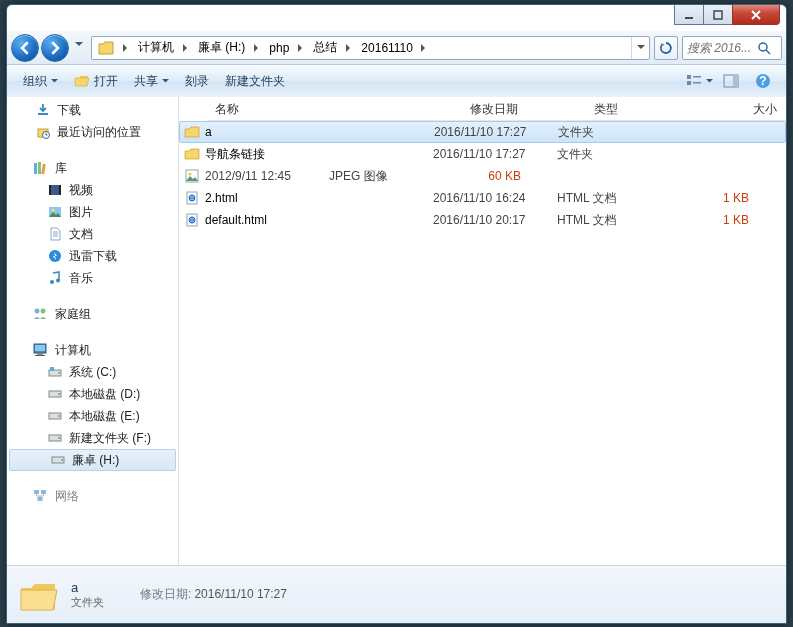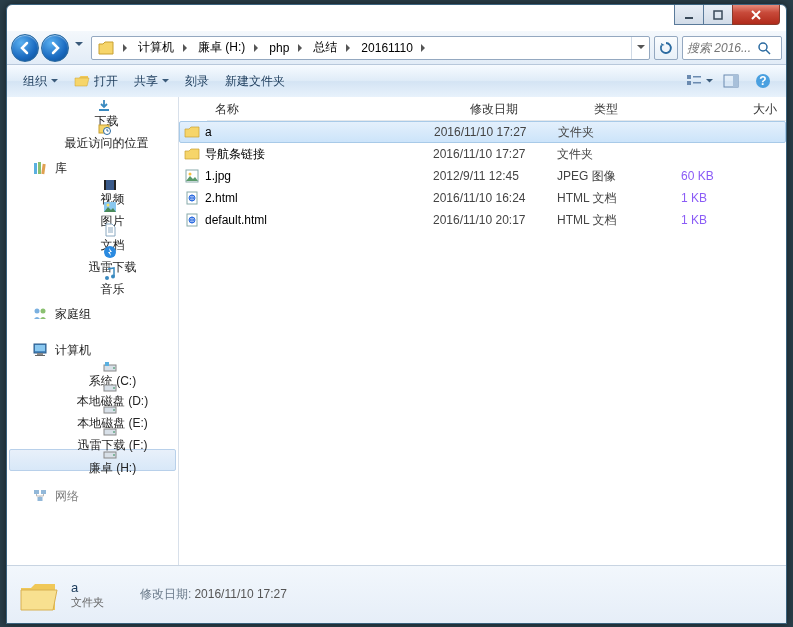--- a/index.html
+++ b/index.html
@@ -37,21 +37,21 @@
 .tbitem { display: flex; align-items: center; padding: 0 8px; height: 24px; color: #1a3a5a; cursor: default; }
 .tbitem .drop { margin-left: 4px; }
 .tbright { margin-left: auto; display: flex; gap: 2px; }
 .tbbtn { width: 30px; height: 22px; display: flex; align-items: center; justify-content: center; border: 1px solid transparent; }
 
 
 .bodyarea { position: absolute; top: 92px; bottom: 58px; left: 0; right: 0; display: flex; }
 
 
 .sidebar { width: 178px; background: #fff; border-right: 1px solid #d8e0ea; overflow-y: auto; padding-top: 2px; }
-.sbitem { display: flex; align-items: center; height: 22px; padding-left: 28px; cursor: default; color: #222; flex-direction: column; }
+.sbitem { display: flex; align-items: center; height: 22px; padding-left: 28px; cursor: default; color: #222; }
 .sbitem.sel { background: linear-gradient(#e8f0fa,#d8e8f8); border: 1px solid #b8d0ea; border-radius: 2px; margin: 0 2px; padding-left: 26px; }
 .sbitem .ic { width: 16px; height: 16px; margin-right: 6px; display: flex; align-items: center; justify-content: center; }
 .sbgroup { display: flex; align-items: center; height: 22px; padding-left: 12px; color: #222; margin-top: 14px; cursor: default; }
 .sbgroup:first-child { margin-top: 0; }
 .sbgroup .ic { width: 18px; height: 18px; margin-right: 6px; display: flex; align-items: center; justify-content: center; }
 .sbgroup .exp { width: 10px; height: 10px; margin-right: 2px; display: flex; align-items: center; justify-content: center; }
 .sbitem.l1 { padding-left: 40px; }
 
 
 .filelist { flex: 1; background: #fff; display: flex; flex-direction: column; }
@@ -62,21 +62,21 @@
 .col-type { width: 124px; }
 .col-size { width: 76px; text-align: right; }
 
 .filerow { height: 22px; display: flex; align-items: center; padding-left: 4px; cursor: default; }
 .filerow.sel { background: linear-gradient(#e4f0fc,#cce4fa); border: 1px solid #a8cae8; border-radius: 2px; padding-left: 3px; }
 .filerow .ic { width: 18px; height: 16px; margin-right: 4px; display: flex; align-items: center; justify-content: center; }
 .filerow .fname { width: 228px; }
 .filerow.sel .fname { width: 229px; }
 .filerow .fdate { width: 124px; color: #444; }
 .filerow .ftype { width: 124px; color: #444; }
-.filerow .fsize { width: 68px; color: #8b5cf6; }
+.filerow .fsize { width: 68px; text-align: right; color: #c2410c; }
 
 
 .details { position: absolute; bottom: 0; left: 0; right: 0; height: 58px; background: linear-gradient(#f2f7fc,#e6eef8); border-top: 1px solid #c8d4e2; display: flex; align-items: center; padding: 6px 10px; }
 .details .bigicon { width: 42px; height: 42px; margin-right: 12px; }
 .details .info .title { font-size: 13px; color: #1a3a5a; }
 .details .info .sub { color: #666; font-size: 11px; }
 .details .meta { margin-left: 36px; color: #555; font-size: 11px; }
 .details .meta .lbl { color: #6a7a8a; }
 
 
@@ -387,21 +387,21 @@
           </span>
           <span>本地磁盘 (E:)</span>
         </div>
       <div class="sbitem l1">
           <span class="ic">
             <svg width="14" height="10" viewBox="0 0 14 10">
               <rect x="1" y="2" width="12" height="6" fill="#d8e0e8" stroke="#888"></rect>
               <circle cx="11" cy="5" r="1" fill="#6a8"></circle>
             </svg>
           </span>
-          <span>迅雷下载 (F:)</span>
+          <span>新建文件夹 (F:)</span>
         </div>
       <div class="sbitem l1 sel">
           <span class="ic">
             <svg width="14" height="10" viewBox="0 0 14 10">
               <rect x="1" y="2" width="12" height="6" fill="#d8e0e8" stroke="#888"></rect>
               <circle cx="11" cy="5" r="1" fill="#6a8"></circle>
             </svg>
           </span>
           <span>廉卓 (H:)</span>
         </div>
@@ -451,21 +451,20 @@
             <span class="fsize"></span>
           </div>
           <div class="filerow">
             <span class="ic">
               <svg width="14" height="14" viewBox="0 0 14 14">
                 <rect x="1" y="1" width="12" height="12" fill="#fff" stroke="#8aa"></rect>
                 <circle cx="5" cy="5" r="1.5" fill="#f8c040"></circle>
                 <path d="M1 12 L5 7 L8 10 L10 8 L13 12 Z" fill="#5a9a6a"></path>
               </svg>
             </span>
-            <span class="fname">1.jpg</span>
             <span class="fdate">2012/9/11 12:45</span>
             <span class="ftype">JPEG 图像</span>
             <span class="fsize">60 KB</span>
           </div>
           <div class="filerow">
             <span class="ic">
               <svg width="14" height="14" viewBox="0 0 14 14">
                 <rect x="2" y="1" width="10" height="12" fill="#fff" stroke="#8aa"></rect>
                 <circle cx="7" cy="7" r="3" fill="none" stroke="#2a6ae0"></circle>
                 <ellipse cx="7" cy="7" rx="1.2" ry="3" fill="none" stroke="#2a6ae0"></ellipse>

